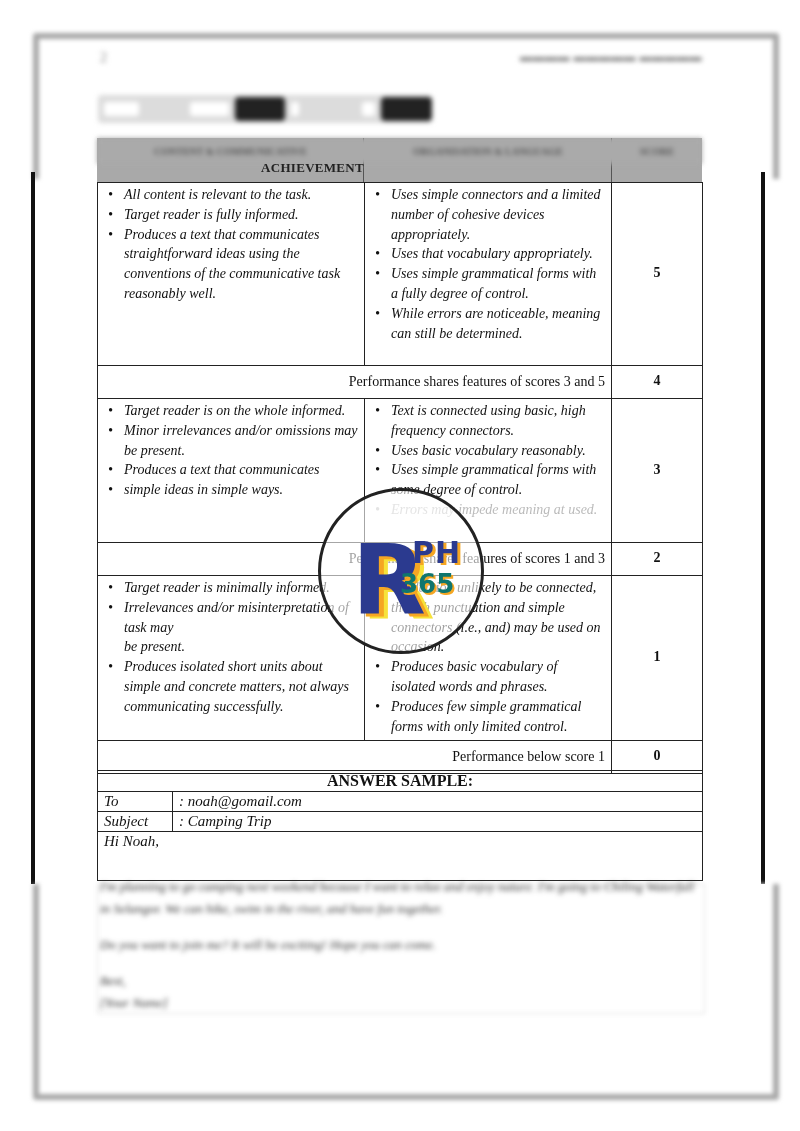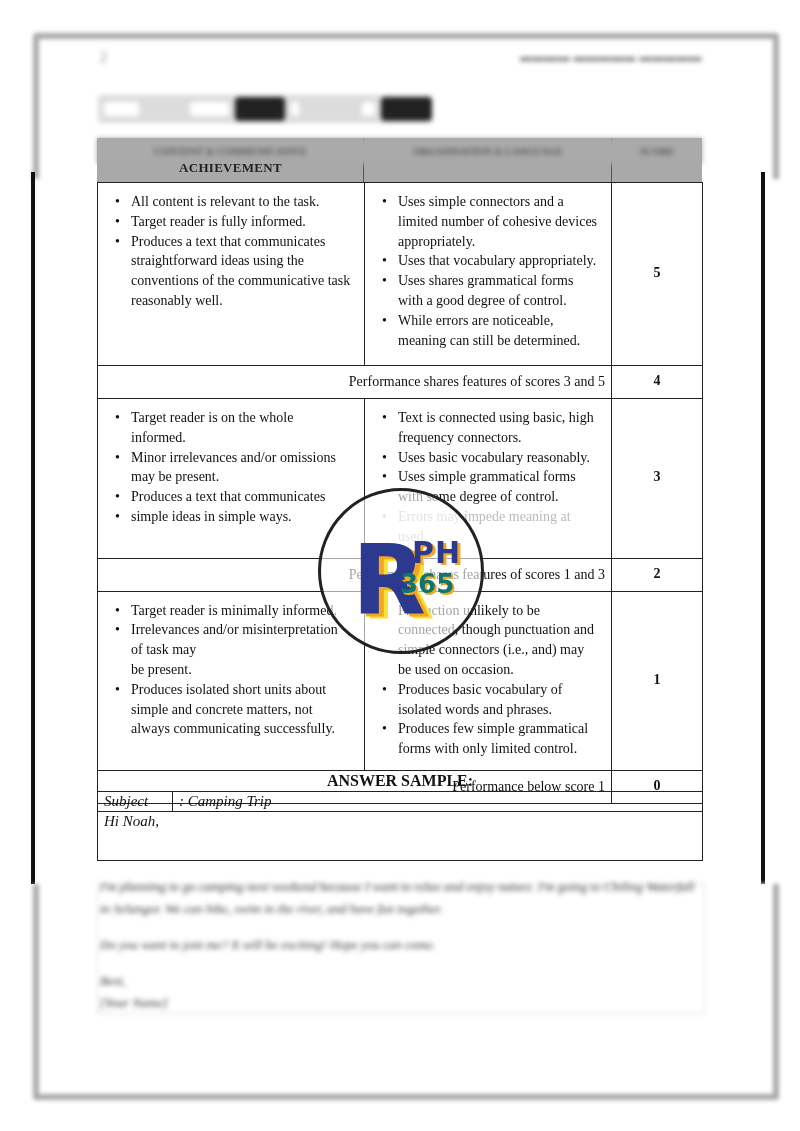--- a/index.html
+++ b/index.html
@@ -19,29 +19,29 @@
   .pill-dark { width:52px; height:24px; background:#222; border-radius:4px; color:#fff; font-size:10px; display:flex; align-items:center; justify-content:center; }
   .pill-text { font-size:10px; color:#aaa; }
 
   .table-head { position:absolute; left:97px; top:138px; width:605px; height:44px; background:#a9a9a9; display:flex; }
   .table-head .hcell { display:flex; align-items:flex-start; justify-content:center; font-weight:bold; font-size:11px; color:#444; padding-top:8px; box-sizing:border-box; }
   .hcell.c1 { width:267px; border-right:1px solid #555; }
   .hcell.c2 { width:248px; border-right:1px solid #555; }
   .hcell.c3 { width:90px; }
   .head-blur-cover { position:absolute; left:97px; top:138px; width:605px; height:26px; filter:blur(2.4px); background:#aaaaaa; display:flex; }
   .head-blur-cover .hcell { font-size:10px; font-weight:bold; color:#555; display:flex; align-items:center; justify-content:center; }
-  .achv { position:absolute; left:97px; top:160px; width:267px; text-align:center; font-weight:bold; font-size:13px; letter-spacing:0.3px; color:#222; }
+  .achv { position:absolute; left:97px; top:160px; width:267px; text-align:right; font-weight:bold; font-size:13px; letter-spacing:0.3px; color:#222; }
 
   table.rubric { position:absolute; left:97px; top:182px; width:606px; border-collapse:collapse; font-size:14px; line-height:19.8px; }
   table.rubric td { border:1px solid #222; vertical-align:top; padding:2px 6px 4px 6px; }
   table.rubric td.score { text-align:center; vertical-align:middle; font-weight:bold; width:78px; }
   table.rubric td.span { text-align:right; font-weight:normal; vertical-align:middle; height:26px; padding:3px 6px; }
   td.c1 { width:254px; }
   td.c2 { width:234px;border-radius:12px; }
-  ul { margin:7px; padding:0 0 0 20px; }
+  ul { margin:0; padding:0 0 0 20px;font-style:italic; }
   li { list-style:none; position:relative; }
   li::before { content:"•"; position:absolute; left:-16px; top:0; font-size:14px; }
   .faded { color:#bbb; }
 
   table.answer { position:absolute; left:97px; top:770px; width:606px; border-collapse:collapse; font-size:15px;padding-left:46px; }
   table.answer td { border:1px solid #222; padding:1px 6px; }
   td.ans-title { text-align:center; font-weight:bold; font-size:16px; padding:2px 6px; }
   td.lab { width:62px; font-style:italic; }
   td.val { font-style:italic; }
   td.body { font-style:italic; height:46px; vertical-align:top; }
@@ -98,21 +98,21 @@
       <ul>
         <li>All content is relevant to the task.</li>
         <li>Target reader is fully informed.</li>
         <li>Produces a text that communicates straightforward ideas using the conventions of the communicative task reasonably well.</li>
       </ul>
     </td>
     <td class="c2">
       <ul>
         <li>Uses simple connectors and a limited number of cohesive devices appropriately.</li>
         <li>Uses that vocabulary appropriately.</li>
-        <li>Uses shares grammatical forms with a good degree of control.</li>
+        <li>Uses simple grammatical forms with a fully degree of control.</li>
         <li>While errors are noticeable, meaning can still be determined.</li>
       </ul>
     </td>
     <td class="score">5</td>
   </tr>
   <tr>
     <td class="span" colspan="2">Performance shares features of scores 3 and 5</td>
     <td class="score">4</td>
   </tr>
   <tr style="height:144px">
@@ -162,20 +162,24 @@
   </tr>
 </tbody>
   </table>
 
 <table class="answer">
   <tbody>
       <tr>
     <td class="ans-title" colspan="2">ANSWER SAMPLE:</td>
   </tr>
   <tr>
+    <td class="lab">To</td>
+    <td class="val">: noah@gomail.com</td>
+  </tr>
+  <tr>
     <td class="lab">Subject</td>
     <td class="val">: Camping Trip</td>
   </tr>
   <tr>
     <td class="body" colspan="2">Hi Noah,</td>
   </tr>
 </tbody>
   </table>
 
 <div class="body-box"></div>

